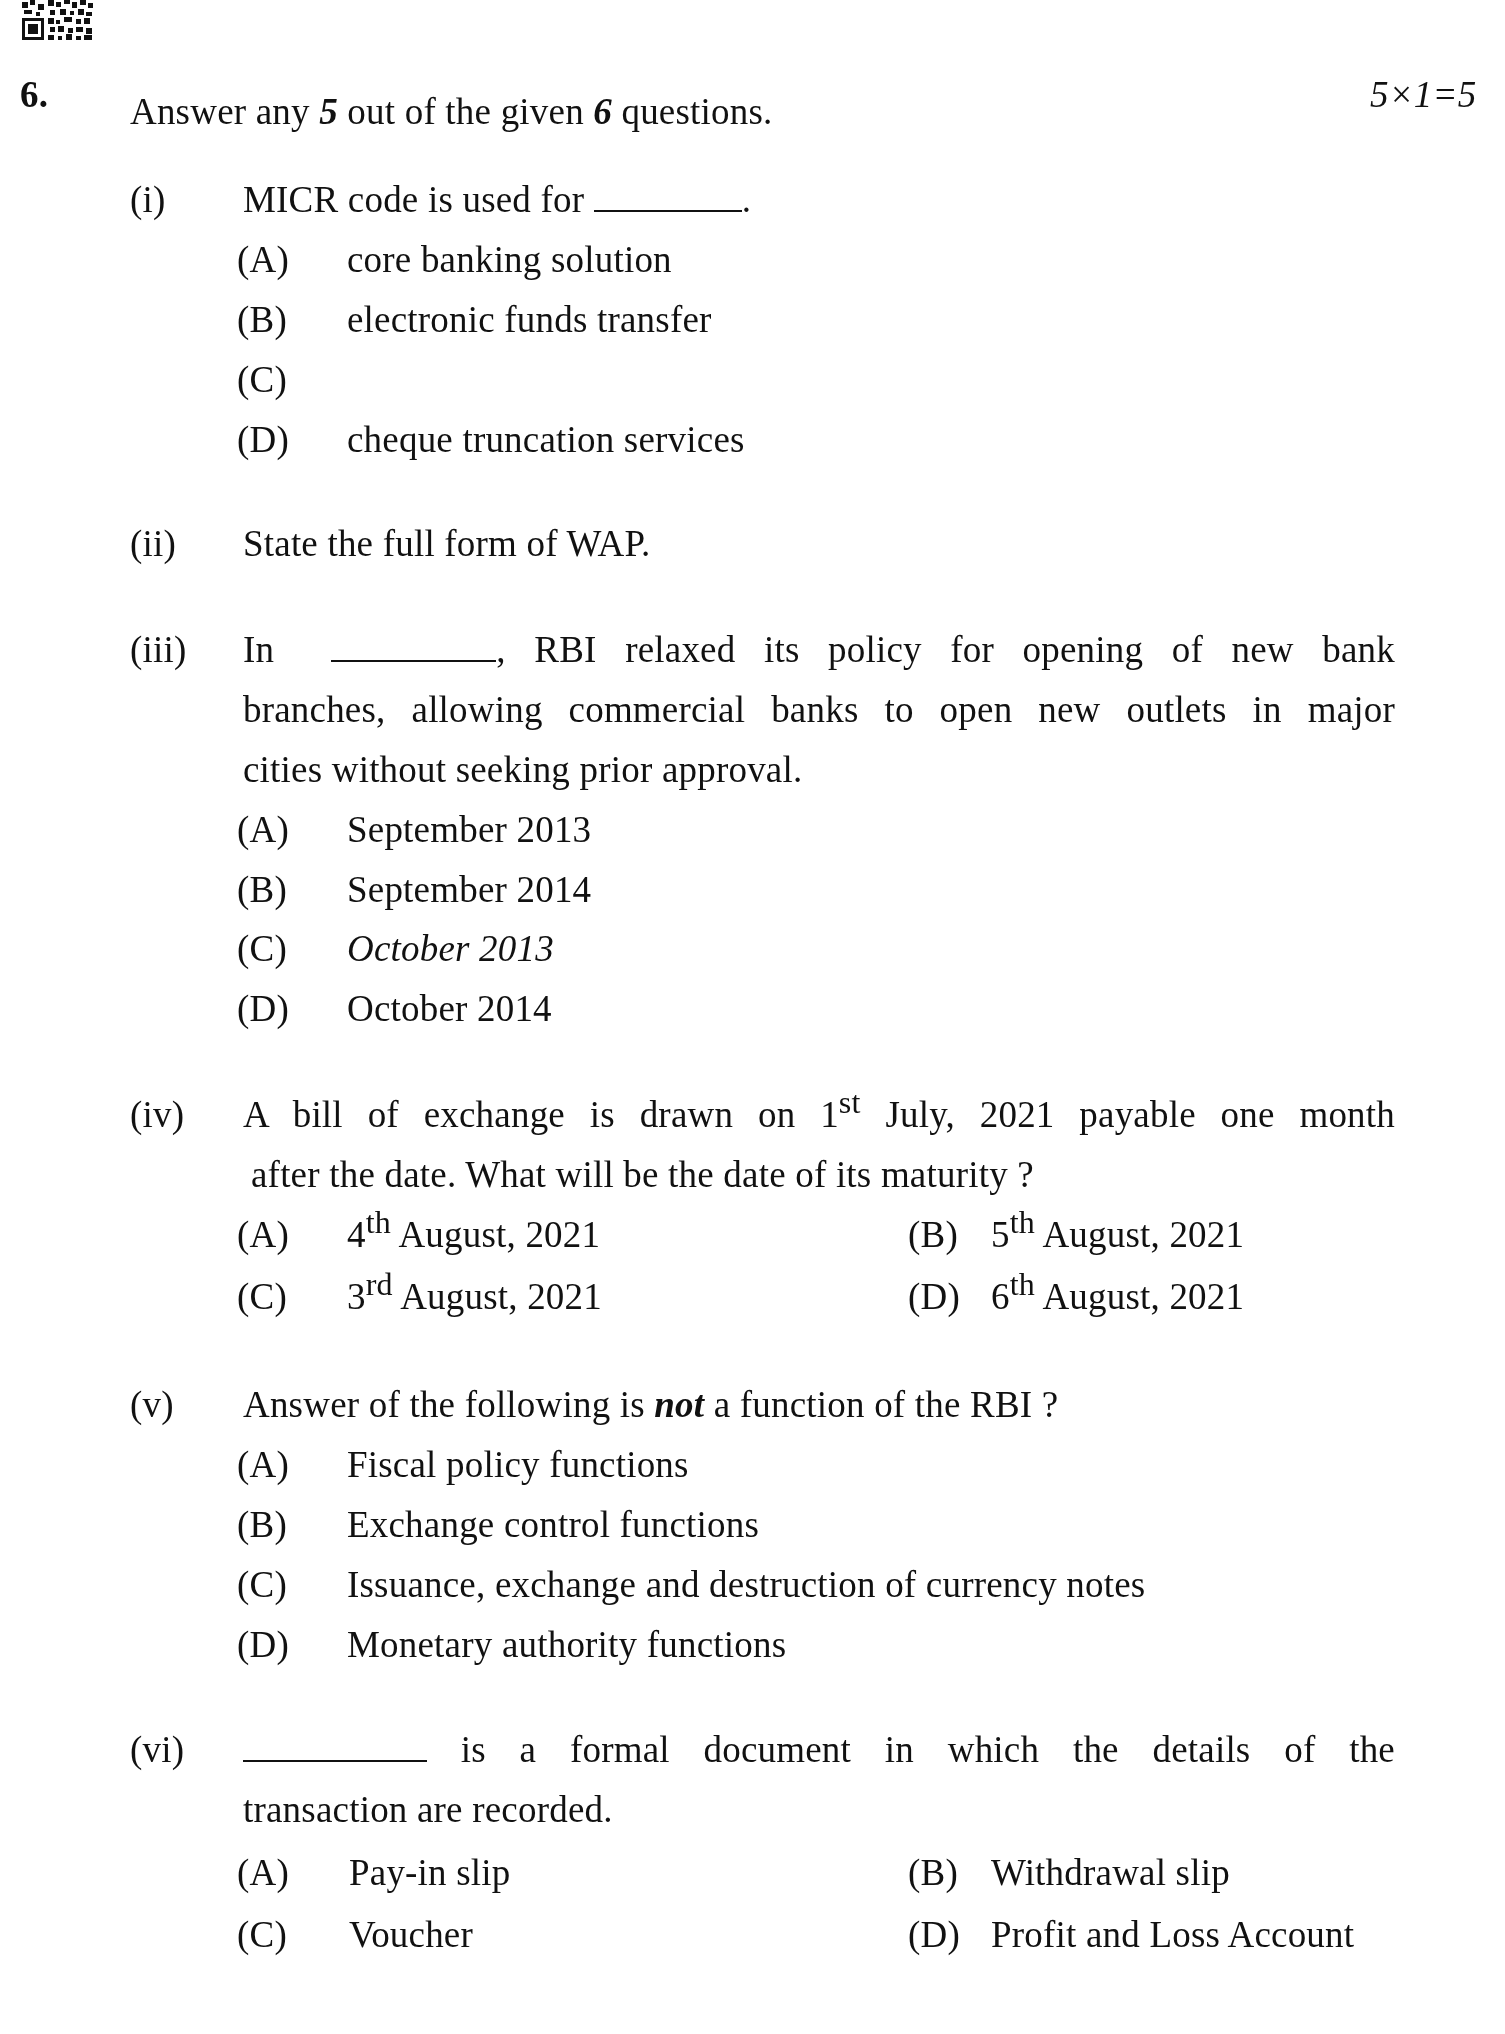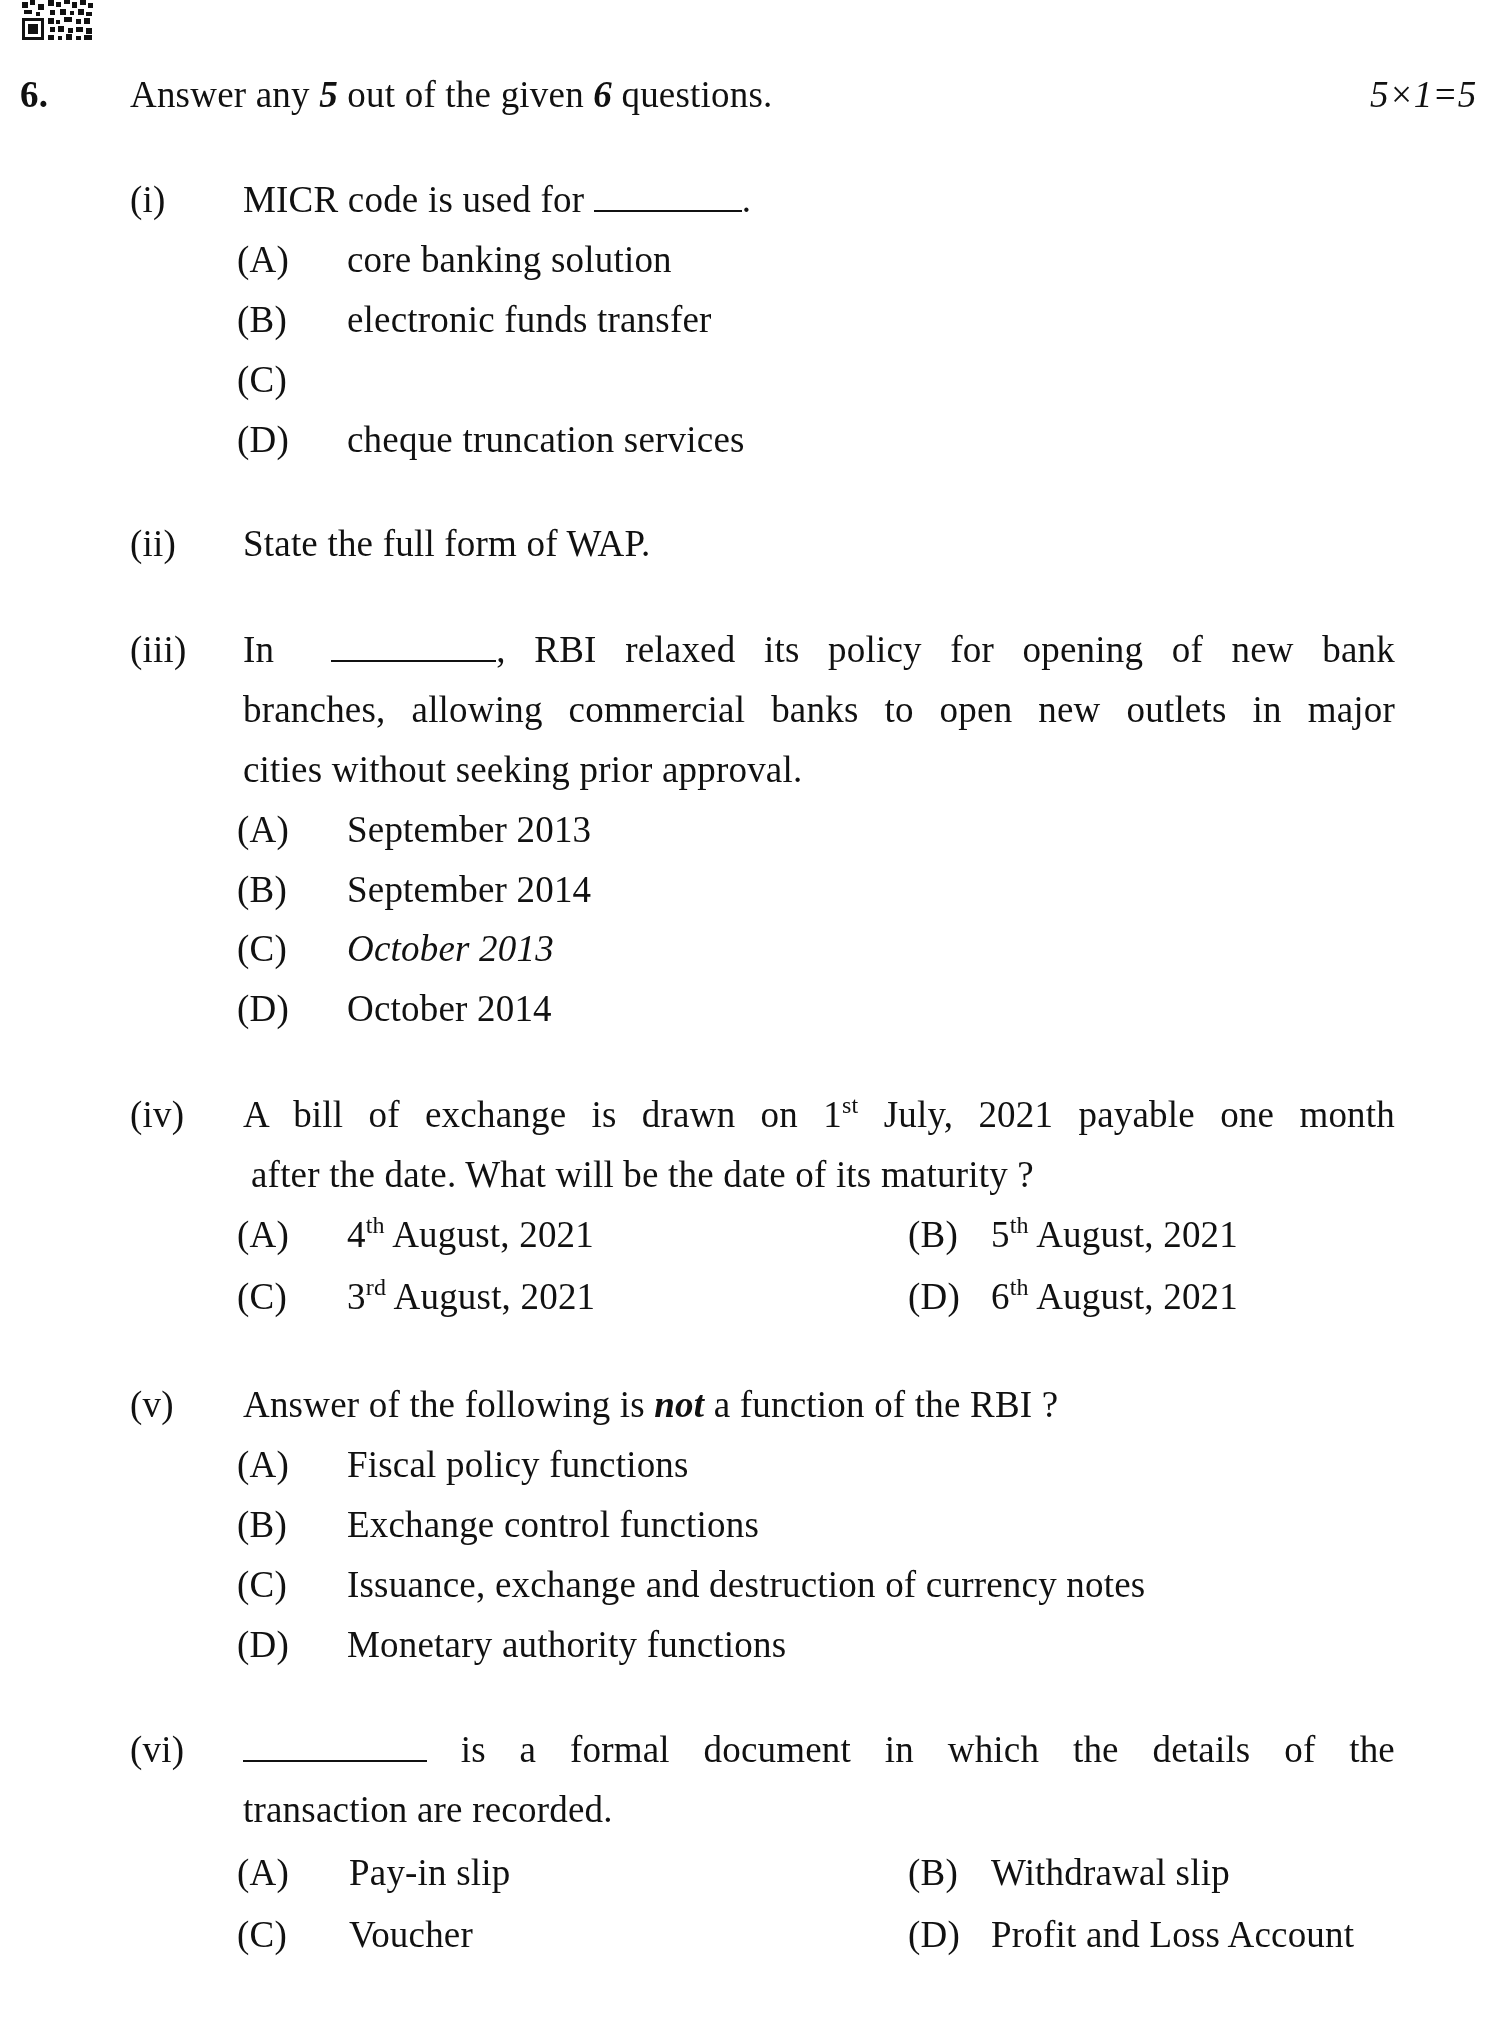--- a/index.html
+++ b/index.html
@@ -13,21 +13,21 @@
   .line {
     position: absolute; white-space: nowrap;
     font-family: "Liberation Serif", "DejaVu Serif", serif;
     font-size: 37px; line-height: 44px; letter-spacing: 0.2px;
   }
   .qnum { font-weight: bold; }
   .b { font-weight: bold; font-style: italic; }
   .marks { font-style: italic; }
   .justify { text-align: justify; text-align-last: justify; white-space: normal; }
   .blank { display: inline-block; border-bottom: 2px solid #111; height: 30px; vertical-align: baseline; }
-  sup { font-size: 24px; line-height: 0; vertical-align: 14px; margin-top: 39px; }
+  sup { font-size: 32px; line-height: 0; vertical-align: 14px; margin-top: 39px; }
 </style>
 </head>
 <body>
 
 <div class="page">
 
   <svg class="qr" viewBox="0 0 74 42">
     <rect x="0" y="0" width="74" height="42" fill="#fff"></rect>
     <rect x="2" y="18" width="22" height="22" fill="#111"></rect>
     <rect x="5" y="21" width="16" height="16" fill="#fff"></rect>
@@ -61,21 +61,21 @@
         <rect x="66" y="28" width="6" height="6"></rect>
       <rect x="28" y="35" width="6" height="5"></rect>
         <rect x="38" y="36" width="4" height="4"></rect>
         <rect x="46" y="34" width="6" height="6"></rect>
       <rect x="56" y="36" width="5" height="4"></rect>
         <rect x="64" y="35" width="8" height="5"></rect>
     </g>
   </svg>
 
   <div class="line qnum" style="left:20px; top:73px;">6.</div>
-  <div class="line" style="left:130px; top:73px;font-family:Liberation Serif, serif;">
+  <div class="line" style="left:130px; top:90px;font-family:Liberation Serif, serif;">
     <span>Answer any </span><span class="b">5</span><span> out of the given </span><span class="b">6</span><span> questions.</span>
   </div>
   <div class="line marks" style="left:1370px; top:73px;">5×1=5</div>
 
   <div class="line" style="left:130px; top:178px;">(i)</div>
   <div class="line" style="left:243px; top:178px;">
     <span>MICR code is used for </span><span class="blank" style="width:148px;"></span><span>.</span>
   </div>
   <div class="line" style="left:237px; top:238px;">(A)</div>
   <div class="line" style="left:347px; top:238px;">core banking solution</div>

